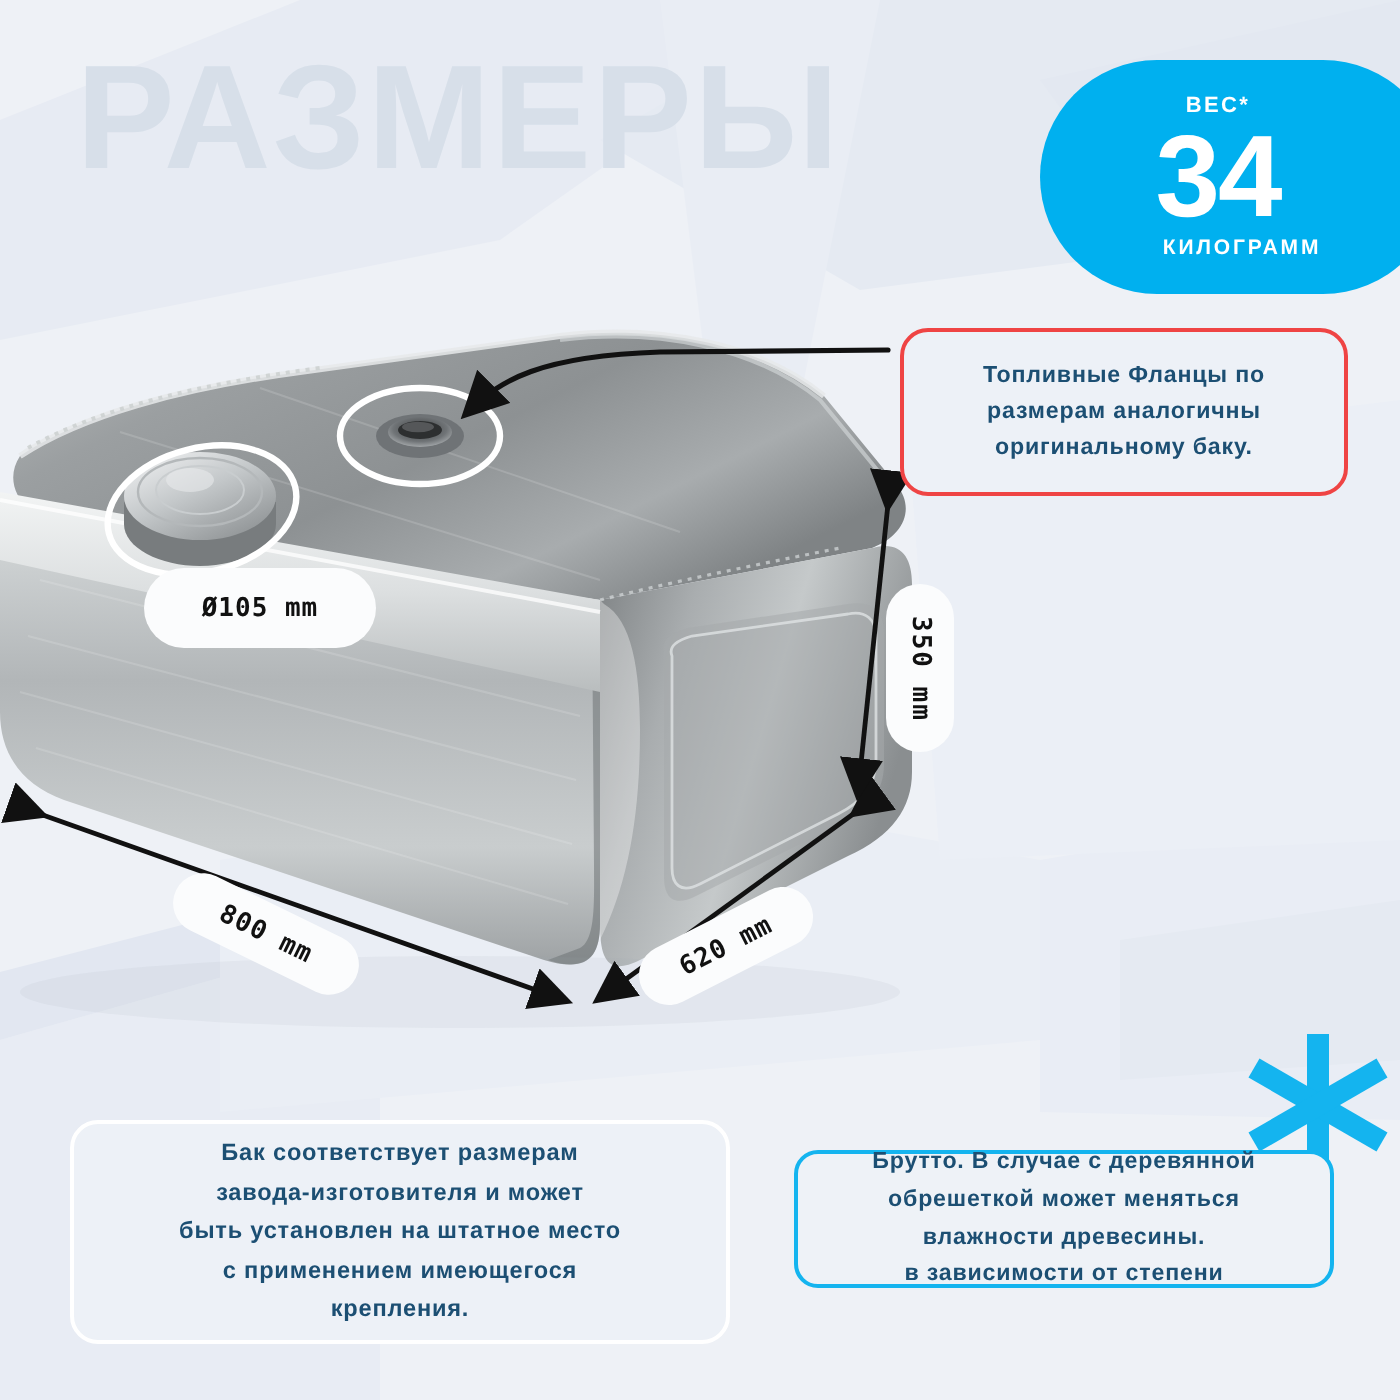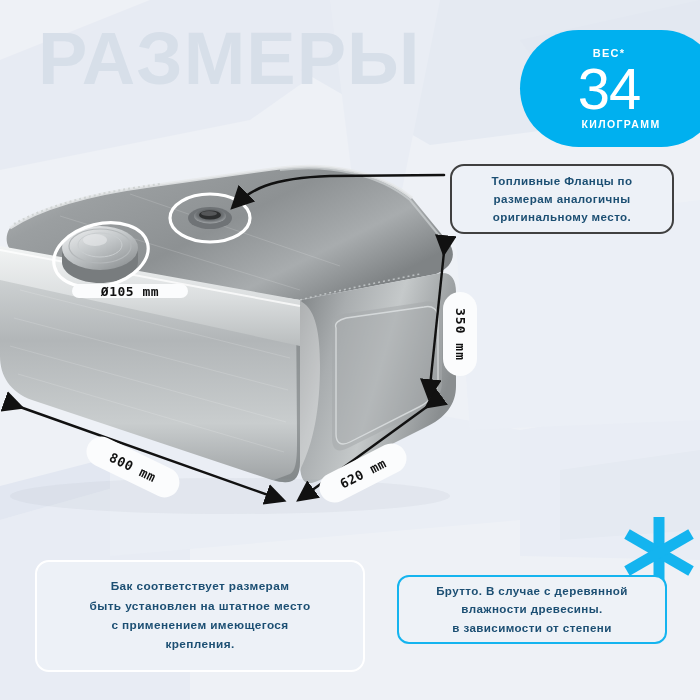--- a/index.html
+++ b/index.html
@@ -27,40 +27,40 @@
   .badge{
     position:absolute; left:520px; top:30px; width:200px; height:117px;
     background:#00b0ef;
     border-top-left-radius:60px; border-bottom-left-radius:60px;
     border-top-right-radius:60px; border-bottom-right-radius:60px;
     z-index:6; color:#fff; text-align:center;
     display:flex; flex-direction:column; align-items:center; justify-content:center;
     padding-right:22px;
   }
   .badge .cap{ font-size:11px; font-weight:bold; letter-spacing:1.2px; line-height:1; }
-  .badge .num{ font-size:58px; font-weight:normal; line-height:0.98; margin:2px 0 1px; letter-spacing:-1px;}
+  .badge .num{ font-size:58px; font-weight:bold; line-height:0.98; margin:2px 0 1px; letter-spacing:-1px;}
   .badge .unit{ font-size:10.5px; font-weight:bold; letter-spacing:1.4px; line-height:1;margin-left:24px;}
 
   
   .callout{
     position:absolute; z-index:6;
     background:#edf1f7;
     border-radius:14px;
     color:#1c4f73;
     text-align:center;
     font-weight:bold;
     letter-spacing:0.4px;
     display:flex; align-items:center; justify-content:center;
   }
   .callout span{ display:block; }
 
   #callout-flange{
-    left:450px; top:164px; width:224px; height:70px;
+    left:450px; top:164px; width:224px; height:84px;
     font-size:11.6px; line-height:1.55;
-    border:2px solid #404040;
+    border:2px solid #ef4444;
     justify-content:center;
   }
   #callout-note-left{
     left:35px; top:560px; width:330px; height:112px;
     font-size:11.8px; line-height:1.65;
     border:2px solid #ffffff;
   }
   #callout-note-right{
     left:397px; top:575px; width:270px; height:69px;
     font-size:11.6px; line-height:1.6;
@@ -77,21 +77,21 @@
     position:absolute; z-index:7;
     background:#fbfcfd;
     border-radius:40px;
     color:#111;
     font-family:"DejaVu Sans Mono", monospace;
     font-size:13px; font-weight:bold;
     display:flex; align-items:center; justify-content:center;
     letter-spacing:0.5px;
     white-space:nowrap;
   }
-  #pill-diameter{ left:72px; top:284px; width:116px; height:14px; }
+  #pill-diameter{ left:72px; top:284px; width:116px; height:40px; }
   #pill-length  { left:83px; top:452px; width:100px; height:30px; transform:rotate(26deg); }
   #pill-width   { left:316px; top:458px; width:94px;  height:30px; transform:rotate(-27deg); }
   #pill-height  { left:443px; top:292px; width:34px;  height:84px;
                   writing-mode:vertical-rl; text-orientation:mixed; letter-spacing:1px;}
 
   
   .tank-layer{ position:absolute; left:0; top:150px; width:520px; height:380px; z-index:4; }
   .dims-layer{ position:absolute; inset:0; z-index:5; pointer-events:none; }
 </style>
 </head>
@@ -253,36 +253,38 @@
 
 <div class="pill" id="pill-diameter">Ø105 mm</div>
 <div class="pill" id="pill-length">800 mm</div>
 <div class="pill" id="pill-width">620 mm</div>
 <div class="pill" id="pill-height">350 mm</div>
 
 <div class="callout" id="callout-flange">
   <div>
     <span>Топливные Фланцы по</span>
     <span>размерам аналогичны</span>
-    <span>оригинальному место.</span>
+    <span>оригинальному баку.</span>
   </div>
 </div>
 
 <div class="callout" id="callout-note-left">
   <div>
     <span>Бак соответствует размерам</span>
+    <span>завода-изготовителя и может</span>
     <span>быть установлен на штатное место</span>
     <span>с применением имеющегося</span>
     <span>крепления.</span>
   </div>
 </div>
 
 <div class="callout" id="callout-note-right">
   <div>
     <span>Брутто. В случае с деревянной</span>
+    <span>обрешеткой может меняться</span>
     <span>влажности древесины.</span>
     <span>в зависимости от степени</span>
   </div>
 </div>
 
 <div class="asterisk">
   <svg width="72" height="74" viewBox="0 0 72 74">
     <g stroke="#14b4ef" stroke-width="11" stroke-linecap="butt">
       <line x1="36" y1="2" x2="36" y2="72"></line>
       <line x1="4" y1="19" x2="68" y2="56"></line>

